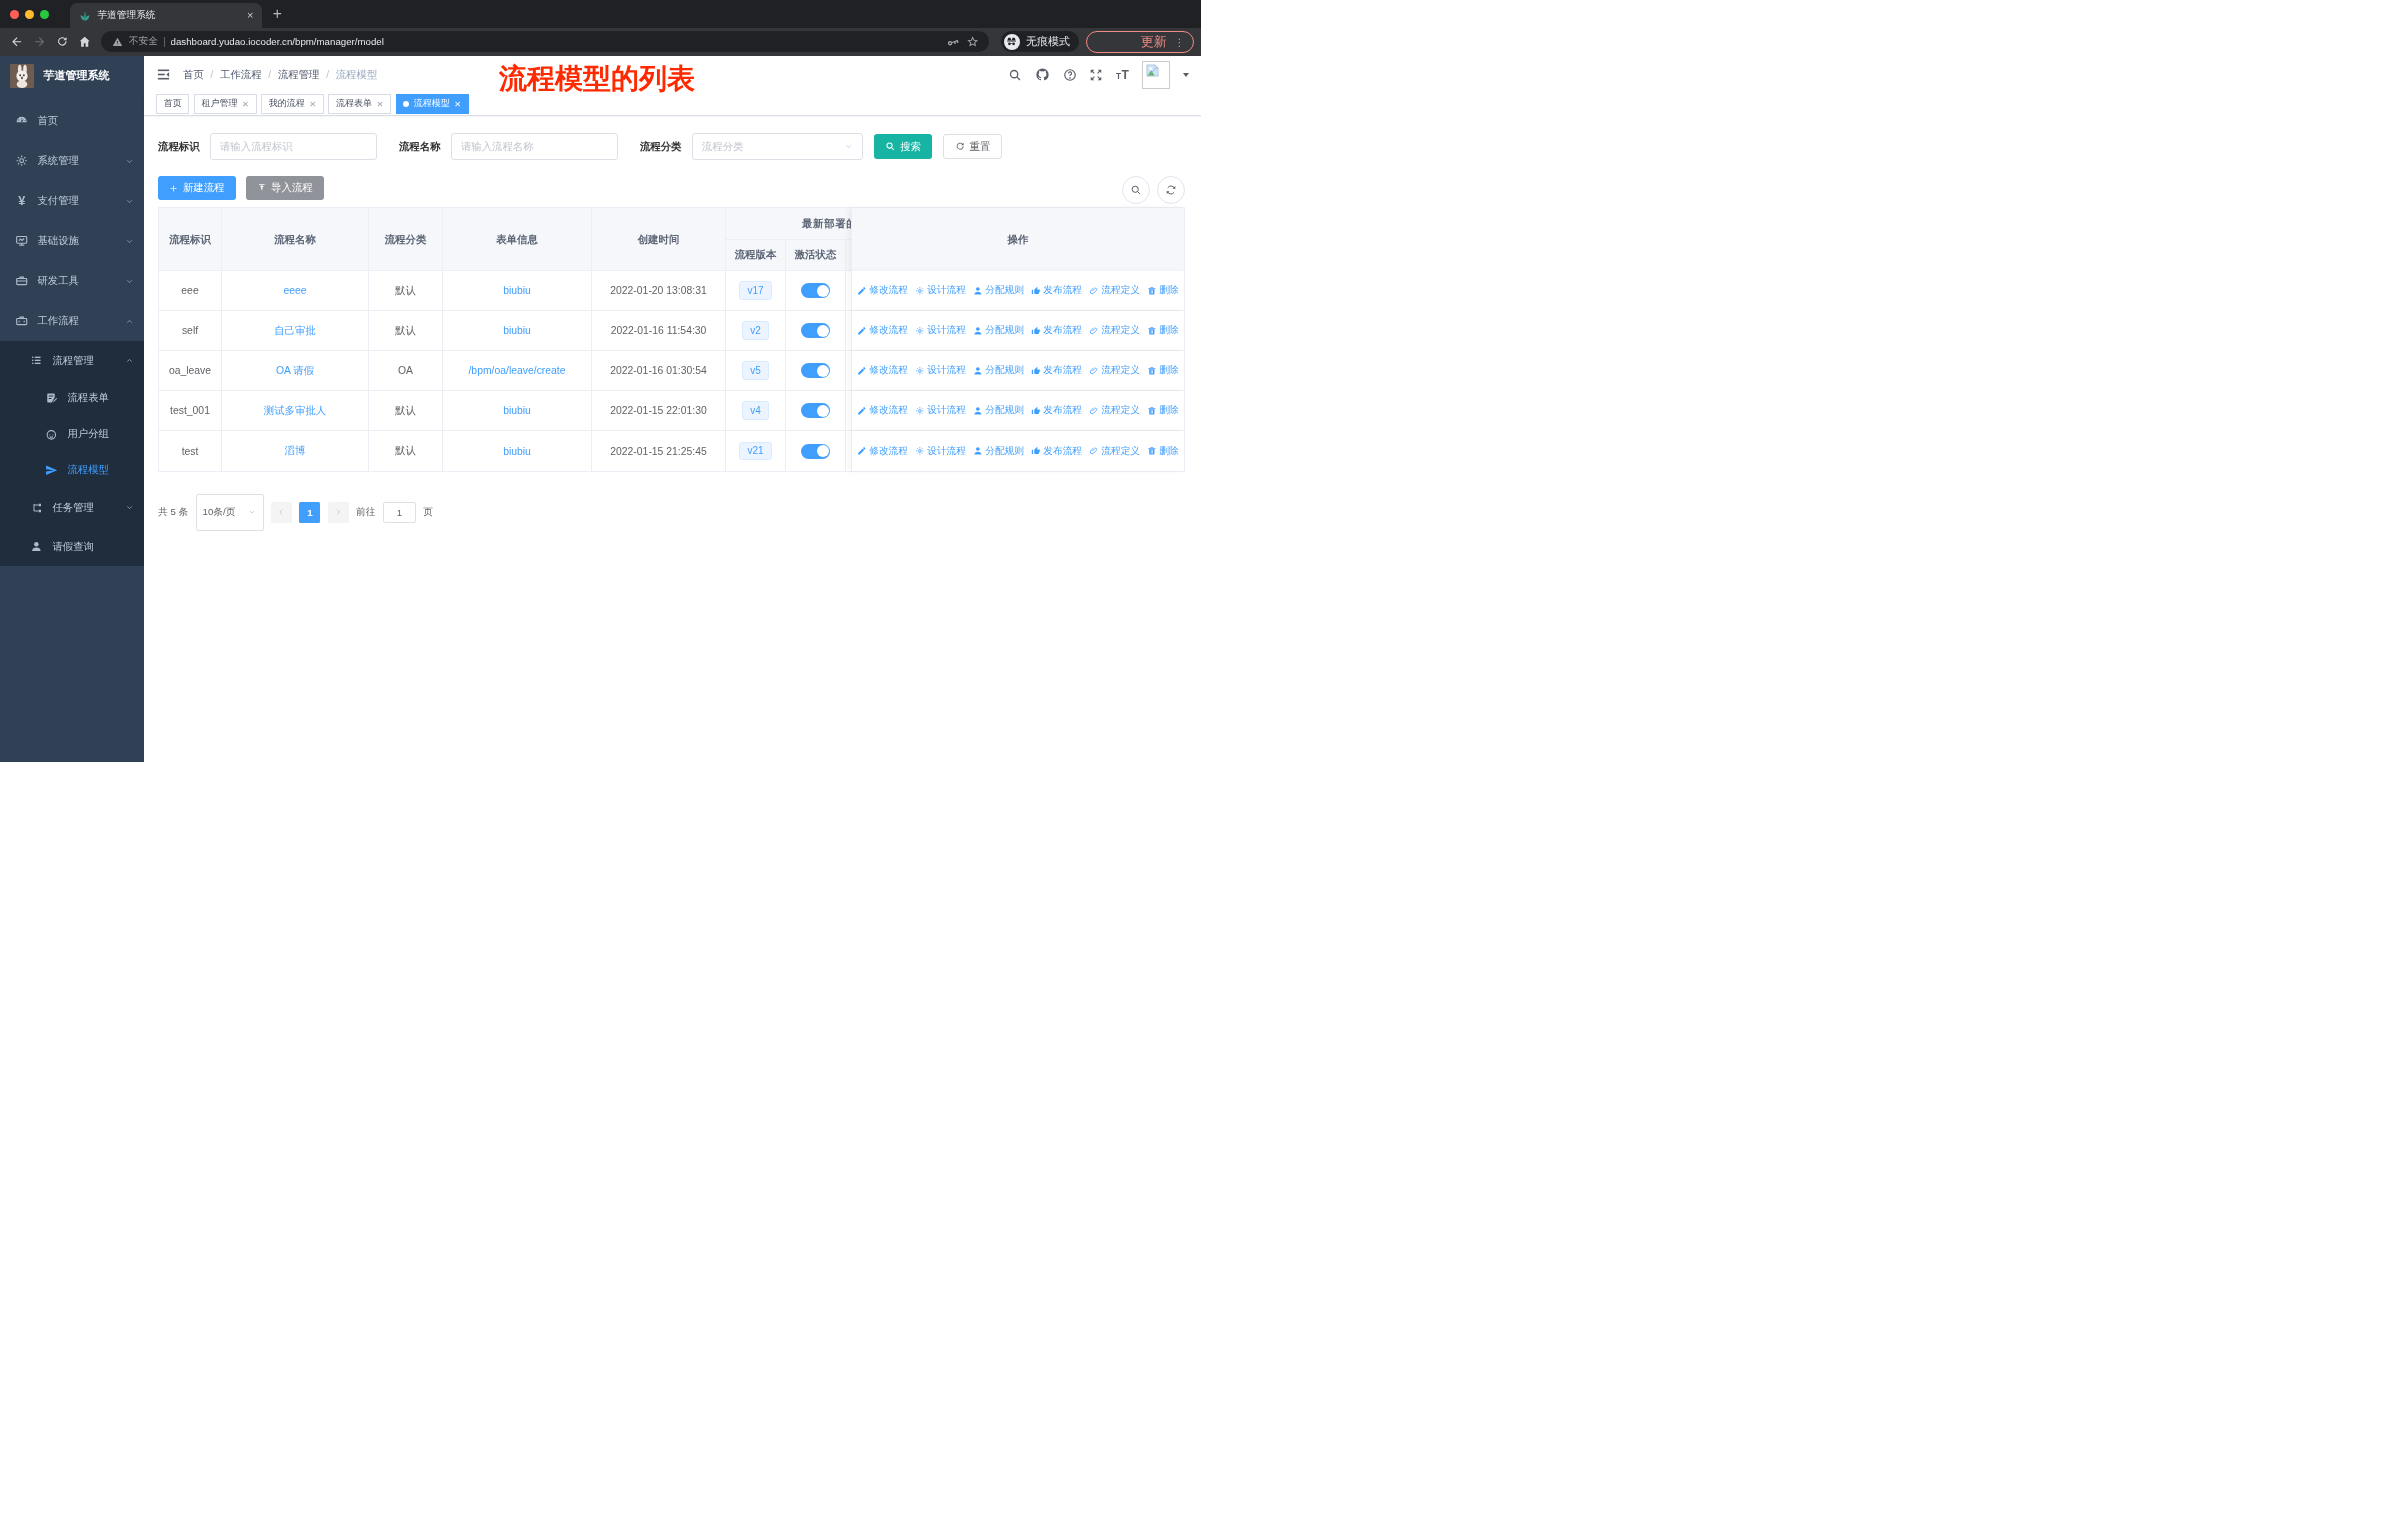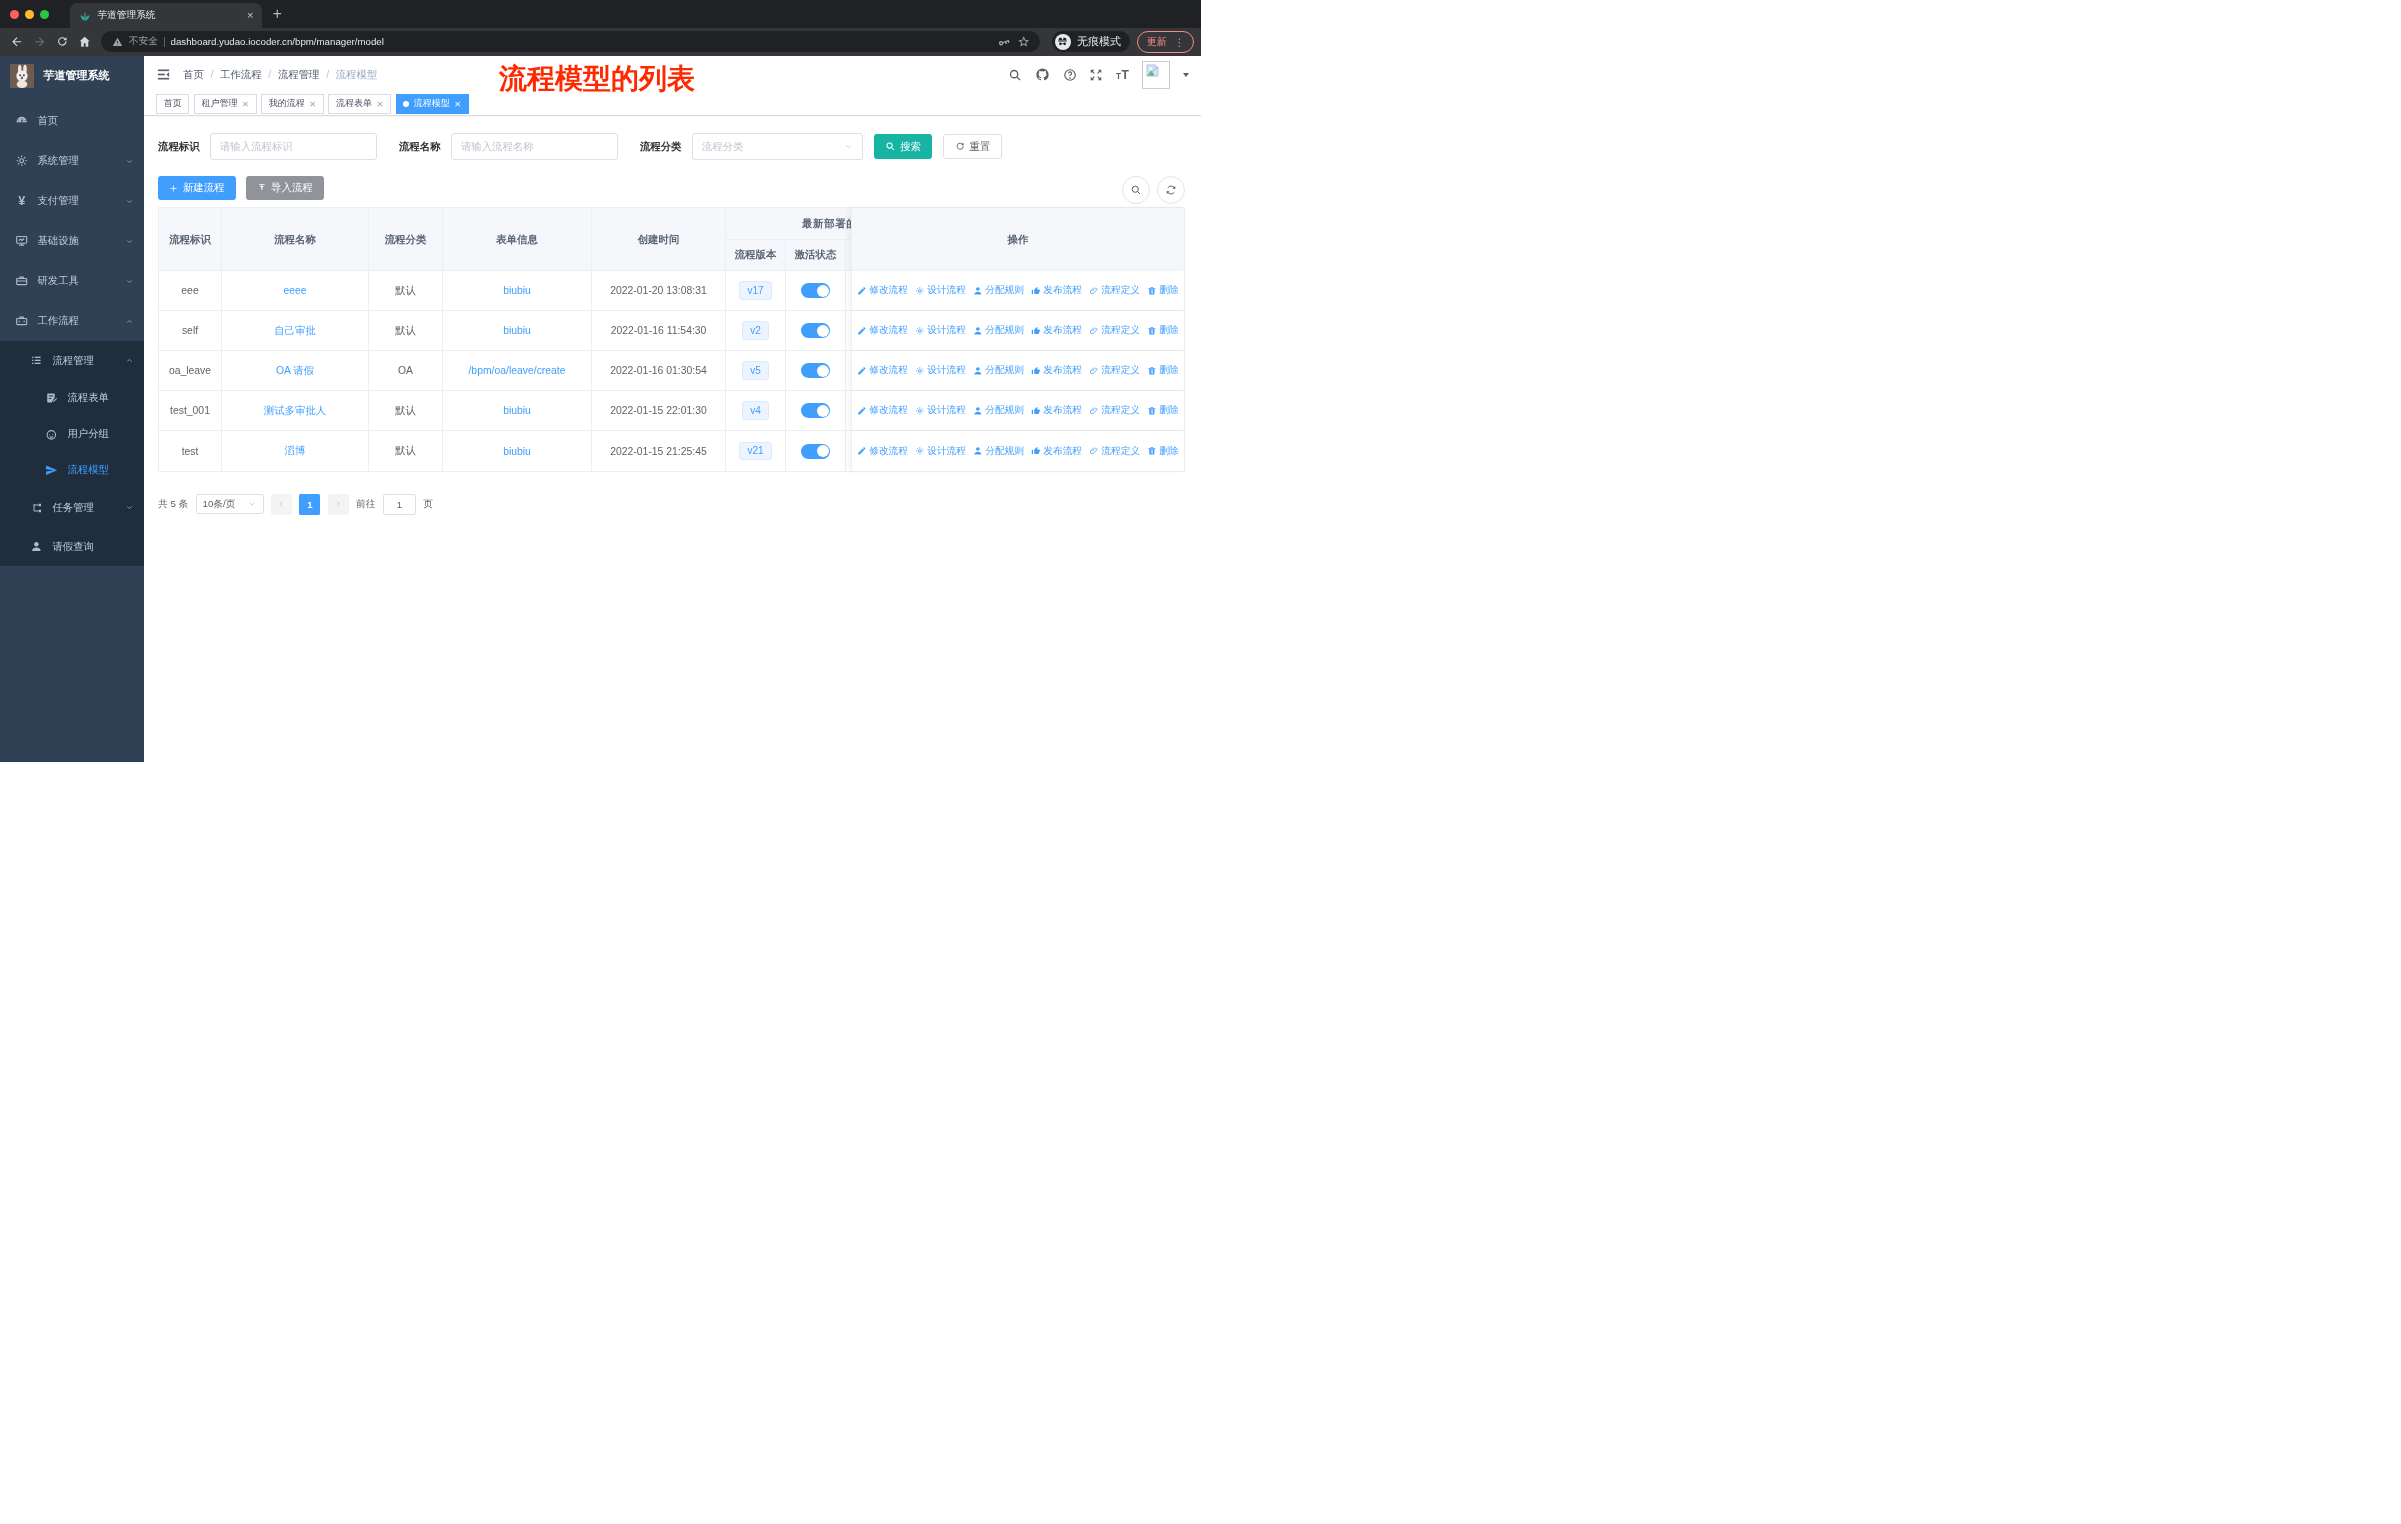--- a/index.html
+++ b/index.html
@@ -25,21 +25,21 @@
   .warn-label { color:#9aa0a6; font-size:9.7px; }
   .pill-div { width:0.7px; height:10.4px; background:#5f6368; }
   .url-text { color:#e8eaed; font-size:9.7px; flex:1; white-space:nowrap; }
   .incog { height:21px; background:#202124; border-radius:10.4px; display:flex; align-items:center;
     gap:6px; padding:2.2px 9px 2.2px 2.2px; margin:0 4.5px; }
   .incog-circle { width:16.4px; height:16.4px; border-radius:50%; background:#e8eaed;
     display:flex; align-items:center; justify-content:center; }
   .incog-label { color:#e8eaed; font-size:11px; }
   .updatepill { height:22px; border:1.1px solid #f28b82; border-radius:11px; display:flex;
     align-items:center; gap:7.4px; padding:0 8.2px; color:#f28b82; }
-  .update-label { font-size:10px; }
+  .update-label { font-size:13px;margin-left:45px; }
   .vdots { font-size:10.4px; letter-spacing:0; color:#f28b82; }
 
   
   .app { display:flex; height:706px; background:#fff; }
   .sidebar { width:144px; flex-shrink:0; background:#304156; color:#bfcbd9; }
   .logo { height:39px; display:flex; align-items:center; gap:9px; padding-left:10.4px; }
   .logo-img { width:24px; height:24px; border-radius:2.2px; background:#7a6a5c; overflow:hidden; flex-shrink:0; }
   .logo-title { color:#fff; font-weight:bold; font-size:11px; white-space:nowrap; }
   .menu { margin-top:6px; }
   .mi { height:40px; display:flex; align-items:center; gap:9px; padding-left:15px;
@@ -129,21 +129,21 @@
   .switch .knob { position:absolute; top:1.5px; right:1.5px; width:12px; height:12px; border-radius:50%;
     background:#fff; }
   .td-op { position:absolute; right:0; top:0; bottom:0; width:333px; background:#fff;
     border-left:0.7px solid #ebeef5; box-shadow:-3px 0 6px rgba(0,0,0,.04); display:flex;
     align-items:center; justify-content:center; gap:7.4px; z-index:3; white-space:nowrap; }
   .act { color:#409eff; font-size:9.7px; display:inline-flex; align-items:center; gap:2.2px; }
 
   
   .pager { display:flex; align-items:center; justify-content:flex-start; gap:7.4px;
     margin:21.6px 153px 0 0; font-size:9.7px; color:#606266; }
-  .psel { width:68px; height:20px; border:0.7px solid #dcdfe6; border-radius:2.2px; display:flex;
+  .psel { width:68px; height:37px; border:0.7px solid #dcdfe6; border-radius:2.2px; display:flex;
     align-items:center; justify-content:space-between; padding:0 6px; color:#606266; cursor:pointer; }
   .pbtn { width:21px; height:21px; border-radius:1.5px; background:#f4f4f5; color:#c0c4cc;
     display:flex; align-items:center; justify-content:center; cursor:pointer; }
   .pcur { background:#409eff; color:#fff; font-weight:bold; }
   .pgoto { width:33px; height:21px; border:0.7px solid #dcdfe6; border-radius:2.2px; text-align:center;
     font-size:9.7px; color:#606266; outline:none; font-family:inherit; }
 </style>
 </head>
 <body>
 

